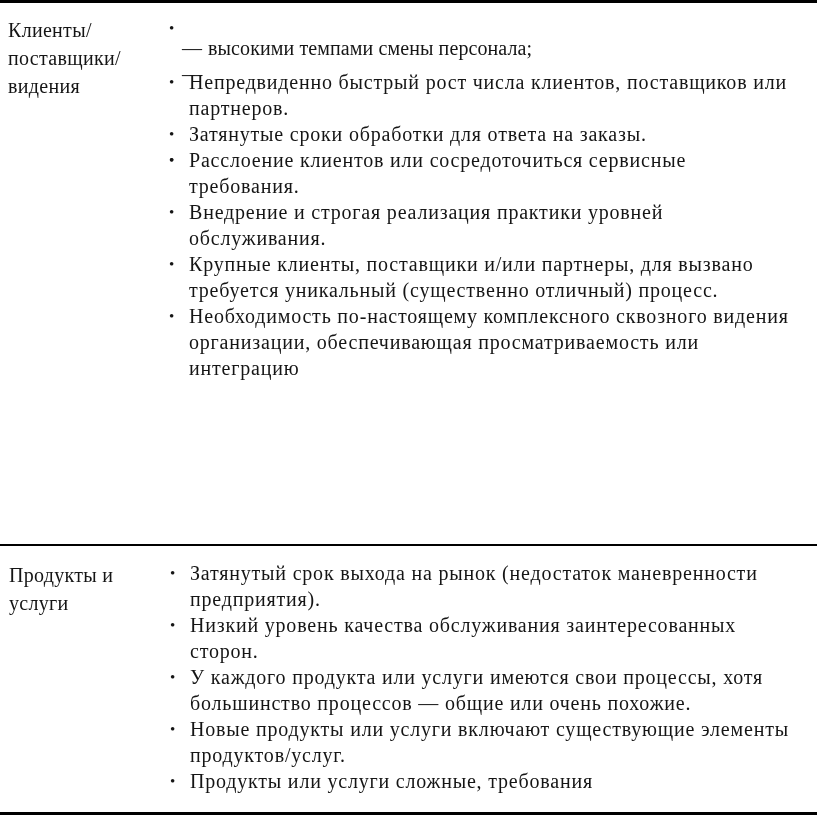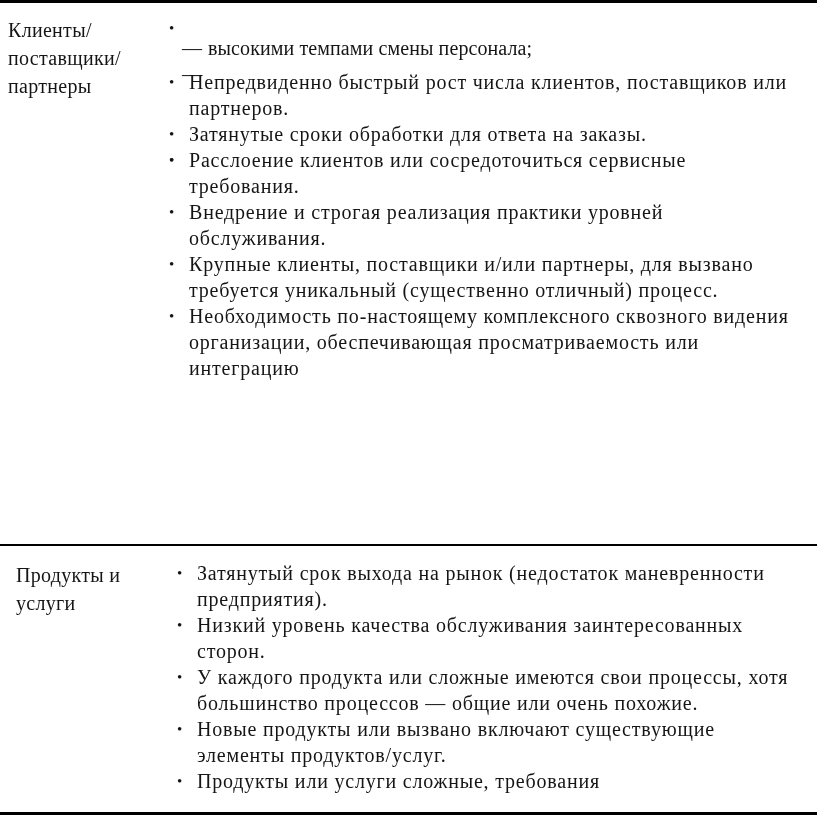--- a/index.html
+++ b/index.html
@@ -15,21 +15,21 @@
     width: 817px;
     min-height: 815px;
     border-top: 3px solid #000;
     border-bottom: 3px solid #000;
   }
   .row {
     display: flex;
     align-items: flex-start;
   }
   .row1 { min-height: 541px; padding: 12px 0 0 8px; }
-  .row2 { min-height: 266px; padding: 14px 0 0 16px; }
+  .row2 { min-height: 266px; padding: 14px 0 0 9px; }
   .divider {
     height: 2px;
     background: #000;
     width: 817px;
   }
   .cell-left {
     width: 154px;
     flex: none;
     font-size: 20px;
     line-height: 28px;
@@ -70,21 +70,21 @@
 </style>
 </head>
 <body>
 
 <div class="doc">
 
   <div class="row row1">
     <div class="cell-left">
       <div class="cat-line">Клиенты/</div>
       <div class="cat-line">поставщики/</div>
-      <div class="cat-line">партнеры</div>
+      <div class="cat-line">видения</div>
     </div>
     <div class="cell-right">
 
       <div class="bullet-item">
         <span class="b">•</span>
       </div>
 
       <div class="dash-group">
         <div class="dash-item">
           <span class="d">—</span>
@@ -138,25 +138,25 @@
       <div class="bullet-item">
         <span class="b">•</span>
         <span class="t">Затянутый срок выхода на рынок (недостаток маневренности предприятия).</span>
       </div>
       <div class="bullet-item">
         <span class="b">•</span>
         <span class="t">Низкий уровень качества обслуживания заинтересованных сторон.</span>
       </div>
       <div class="bullet-item">
         <span class="b">•</span>
-        <span class="t">У каждого продукта или сложные имеются свои процессы, хотя большинство процессов — общие или очень похожие.</span>
+        <span class="t">У каждого продукта или услуги имеются свои процессы, хотя большинство процессов — общие или очень похожие.</span>
       </div>
       <div class="bullet-item">
         <span class="b">•</span>
-        <span class="t">Новые продукты или вызвано включают существующие элементы продуктов/услуг.</span>
+        <span class="t">Новые продукты или услуги включают существующие элементы продуктов/услуг.</span>
       </div>
       <div class="bullet-item">
         <span class="b">•</span>
         <span class="t">Продукты или услуги сложные, требования</span>
       </div>
 
     </div>
   </div>
 
 </div>

